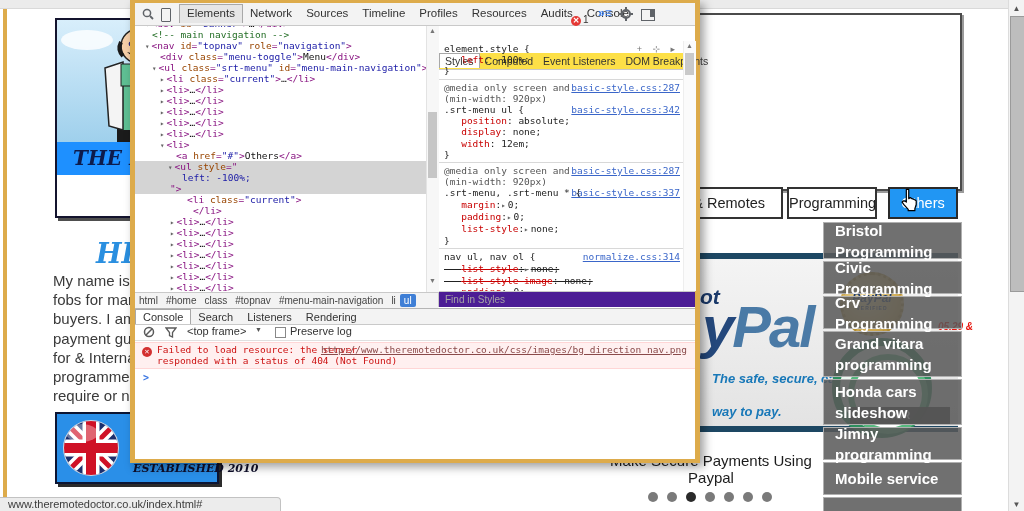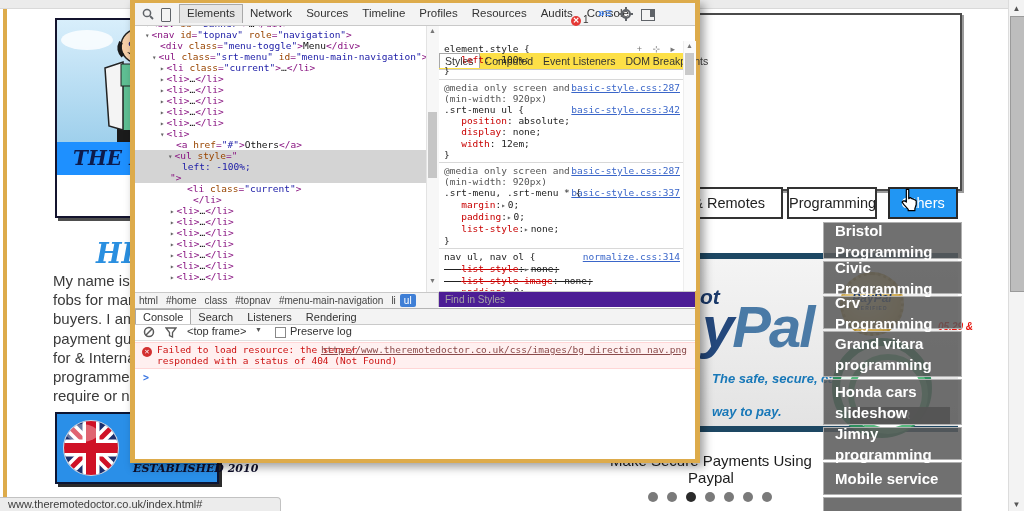--- a/index.html
+++ b/index.html
@@ -288,20 +288,21 @@
           </g>
       </svg>
       <div style="position:absolute;left:506px;top:6px;width:12px;height:10px;border:1.5px solid #5f6368">
           <div style="position:absolute;right:0;top:0;width:4px;height:7px;background:#5f6368"></div>
         </div>
     </div>
 
     <div class="tree-wrap">
         <div class="tree" id="tree">
           <div class="tree-line" style="padding-left: 10px;"><span class="c-arw">▾</span><span class="c-tag">&lt;div </span><span class="c-atn">id</span><span class="c-tag">=</span><span class="c-atv">"banner"</span><span class="c-tag">&gt;</span><span class="c-txt">…</span><span class="c-tag">&lt;/div&gt;</span></div>
+          <div class="tree-line" style="padding-left: 17px;"><span class="c-com">&lt;!-- main navigation --&gt;</span></div>
           <div class="tree-line" style="padding-left: 10px;"><span class="c-arw">▾</span><span class="c-tag">&lt;nav </span><span class="c-atn">id</span><span class="c-tag">=</span><span class="c-atv">"topnav"</span><span class="c-tag"> </span><span class="c-atn">role</span><span class="c-tag">=</span><span class="c-atv">"navigation"</span><span class="c-tag">&gt;</span></div>
           <div class="tree-line" style="padding-left: 25px;"><span class="c-tag">&lt;div </span><span class="c-atn">class</span><span class="c-tag">=</span><span class="c-atv">"menu-toggle"</span><span class="c-tag">&gt;</span><span class="c-txt">Menu</span><span class="c-tag">&lt;/div&gt;</span></div>
           <div class="tree-line" style="padding-left: 17px;"><span class="c-arw">▾</span><span class="c-tag">&lt;ul </span><span class="c-atn">class</span><span class="c-tag">=</span><span class="c-atv">"srt-menu"</span><span class="c-tag"> </span><span class="c-atn">id</span><span class="c-tag">=</span><span class="c-atv">"menu-main-navigation"</span><span class="c-tag">&gt;</span></div>
           <div class="tree-line" style="padding-left: 25px;"><span class="c-arw">▸</span><span class="c-tag">&lt;li </span><span class="c-atn">class</span><span class="c-tag">=</span><span class="c-atv">"current"</span><span class="c-tag">&gt;</span><span class="c-txt">…</span><span class="c-tag">&lt;/li&gt;</span></div>
           <div class="tree-line" style="padding-left: 25px;"><span class="c-arw">▸</span><span class="c-tag">&lt;li&gt;</span><span class="c-txt">…</span><span class="c-tag">&lt;/li&gt;</span></div>
           <div class="tree-line" style="padding-left: 25px;"><span class="c-arw">▸</span><span class="c-tag">&lt;li&gt;</span><span class="c-txt">…</span><span class="c-tag">&lt;/li&gt;</span></div>
           <div class="tree-line" style="padding-left: 25px;"><span class="c-arw">▸</span><span class="c-tag">&lt;li&gt;</span><span class="c-txt">…</span><span class="c-tag">&lt;/li&gt;</span></div>
           <div class="tree-line" style="padding-left: 25px;"><span class="c-arw">▸</span><span class="c-tag">&lt;li&gt;</span><span class="c-txt">…</span><span class="c-tag">&lt;/li&gt;</span></div>
           <div class="tree-line" style="padding-left: 25px;"><span class="c-arw">▸</span><span class="c-tag">&lt;li&gt;</span><span class="c-txt">…</span><span class="c-tag">&lt;/li&gt;</span></div>
           <div class="tree-line" style="padding-left: 25px;"><span class="c-arw">▾</span><span class="c-tag">&lt;li&gt;</span></div>

